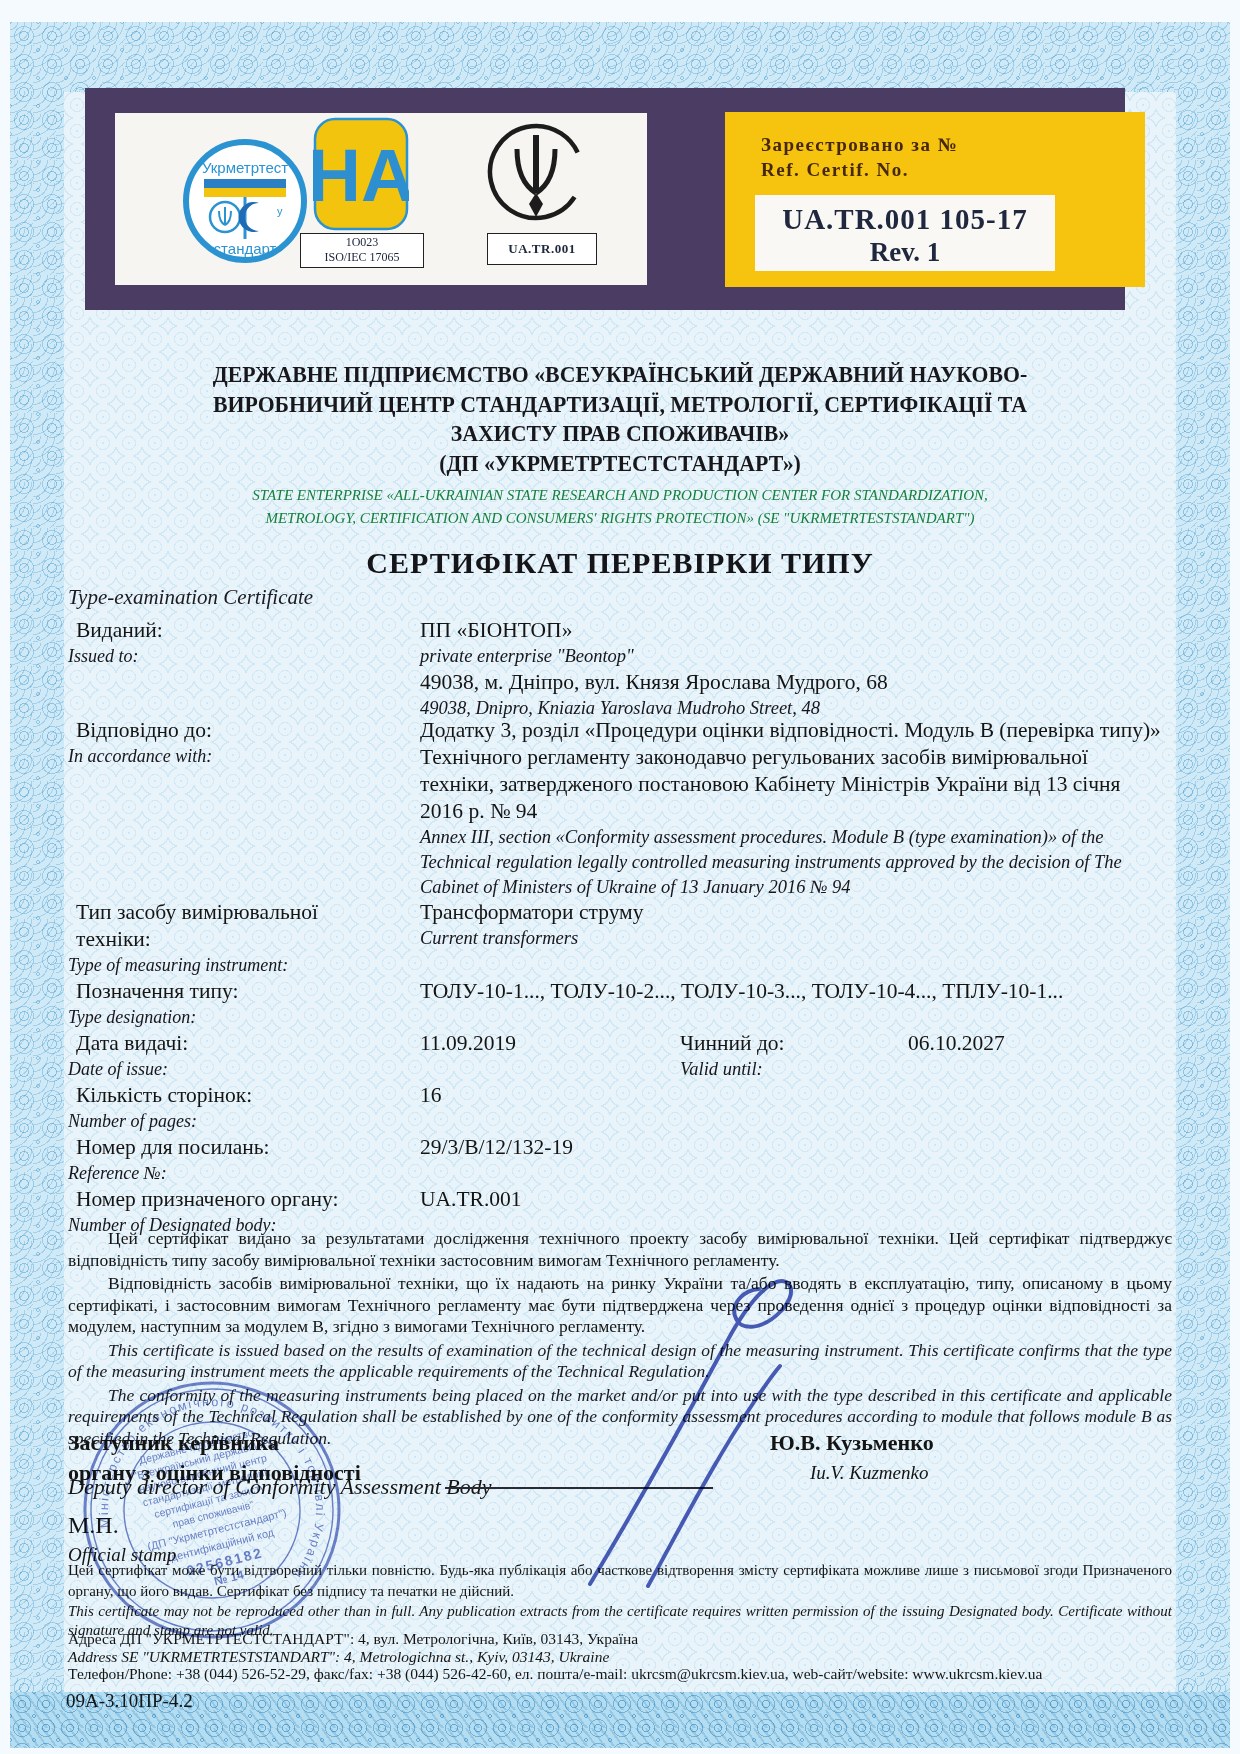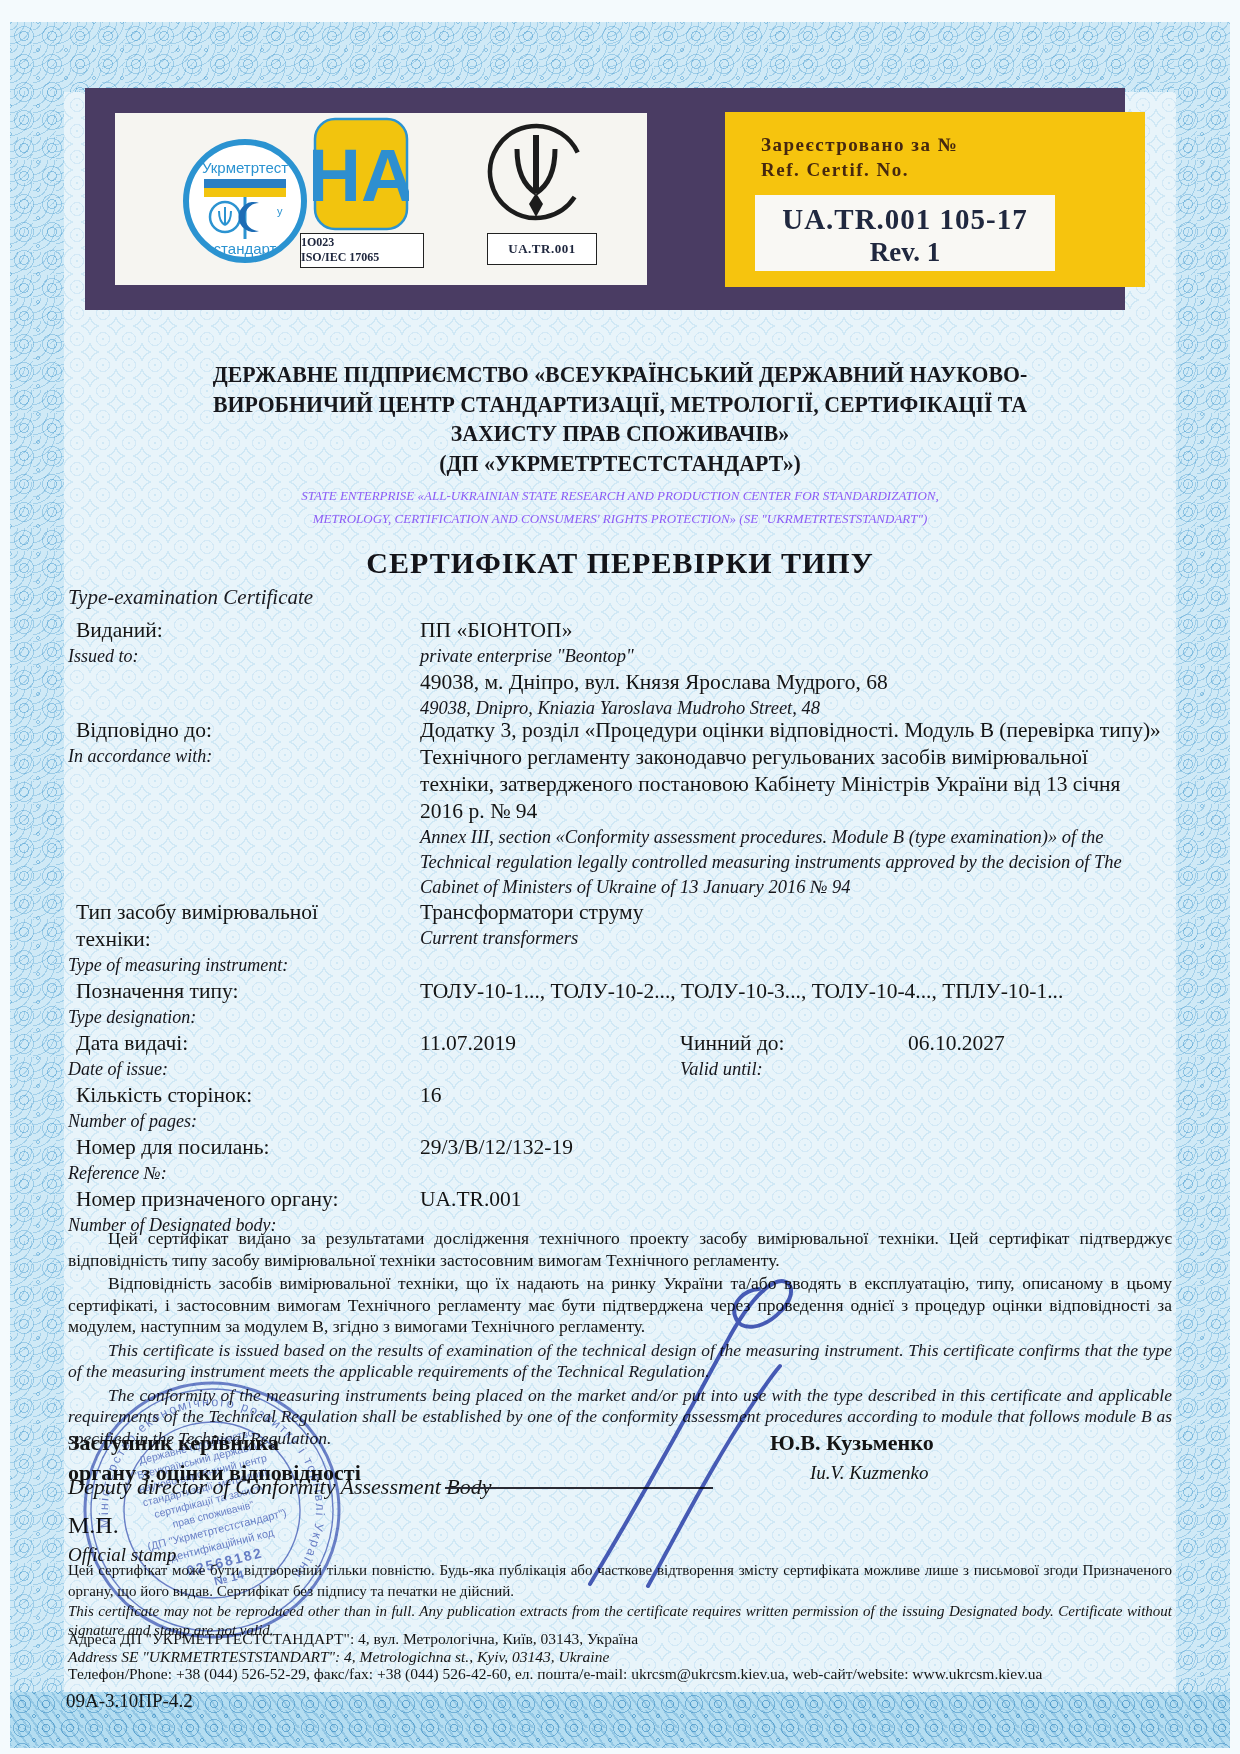--- a/index.html
+++ b/index.html
@@ -39,27 +39,27 @@
   .banner{position:absolute; left:85px; top:88px; width:1040px; height:222px; background:#4a3c63; z-index:3;}
   .logo-box{position:absolute; left:30px; top:25px; width:532px; height:172px; background:#f6f5f1;}
   .reg-box{position:absolute; left:640px; top:24px; width:420px; height:175px; background:#f6c40e;}
   .reg-label{position:absolute; left:36px; top:20px; font-weight:bold; font-size:19px; line-height:25px; color:#46280f; letter-spacing:1.5px;}
   .reg-number-box{position:absolute; left:30px; top:83px; width:300px; height:76px; background:#f9f8f4; text-align:center; color:#20283f;}
   .reg-number{font-weight:bold; font-size:29px; line-height:36px; margin-top:6px; letter-spacing:1px;}
   .reg-rev{font-weight:bold; font-size:27px; line-height:30px;}
   
   .logo-ukr{position:absolute; left:66px; top:24px;}
   .logo-na{position:absolute; left:198px; top:4px;}
-  .iso-box{position:absolute; left:185px; top:120px; width:122px; height:32px; background:#fff; border:1px solid #222; text-align:left; font-weight:bold; font-size:12px; line-height:15px; color:#20283f; padding-top:1px;}
+  .iso-box{position:absolute; left:185px; top:120px; width:122px; height:32px; background:#fff; border:1px solid #222; text-align:center; font-weight:normal; font-size:12px; line-height:15px; color:#20283f; padding-top:1px;}
   .logo-trident{position:absolute; left:362px; top:0px;}
   .uatr-box{position:absolute; left:372px; top:120px; width:108px; height:30px; background:#fff; border:1px solid #222; text-align:center; font-weight:bold; font-size:13px; line-height:30px; color:#20283f; letter-spacing:.5px;}
   
   .abs{position:absolute; z-index:4;}
   .org-ua{left:68px; top:360px; width:1104px; text-align:center; font-weight:bold; font-size:22.5px; line-height:29.5px; white-space:pre-line; transform:scaleX(.97); color:#17171c;}
-  .org-en{left:68px; top:484px; width:1104px; text-align:center; font-style:italic; font-size:13px; line-height:23px; white-space:pre-line; color:#8b5cf6;}
+  .org-en{left:68px; top:484px; width:1104px; text-align:center; font-style:italic; font-size:15px; line-height:23px; white-space:pre-line; color:#15803d;}
   .cert-title{left:68px; top:546px; width:1104px; text-align:center; font-weight:bold; font-size:30px; letter-spacing:1px; color:#141419;}
   .cert-subtitle{left:68px; top:585px; width:1104px; text-align:left; font-style:italic; font-size:21px; color:#1a1a20;}
   .frow{position:absolute; left:68px; width:1104px; display:grid; grid-template-columns:352px 1fr; z-index:4;}
   .l-ua{font-size:21.5px; line-height:27px;margin-left:8px;}
   .l-en{font-style:italic; font-size:18px; line-height:25px; color:#16161c;}
   .v-ua{font-size:21.5px; line-height:27px;}
   .v-en{font-style:italic; font-size:18.5px; line-height:25px; color:#16161c;}
   .v-wrap{max-width:742px;}
   .date-grid{display:grid; grid-template-columns:260px 228px auto;}
   .para{position:absolute; left:68px; width:1104px; z-index:4; text-align:justify;}
@@ -201,21 +201,21 @@
       <div class="v-ua">ТОЛУ-10-1..., ТОЛУ-10-2..., ТОЛУ-10-3..., ТОЛУ-10-4..., ТПЛУ-10-1...</div>
     </div>
   </div>
 
   <div class="frow" style="top:1030px;">
     <div>
       <div class="l-ua">Дата видачі:</div>
       <div class="l-en">Date of issue:</div>
     </div>
     <div class="date-grid">
-      <div class="v-ua">11.07.2019</div>
+      <div class="v-ua">11.09.2019</div>
       <div>
         <div class="v-ua">Чинний до:</div>
         <div class="v-en">Valid until:</div>
       </div>
       <div class="v-ua">06.10.2027</div>
     </div>
   </div>
 
   <div class="frow" style="top:1082px;">
     <div>

